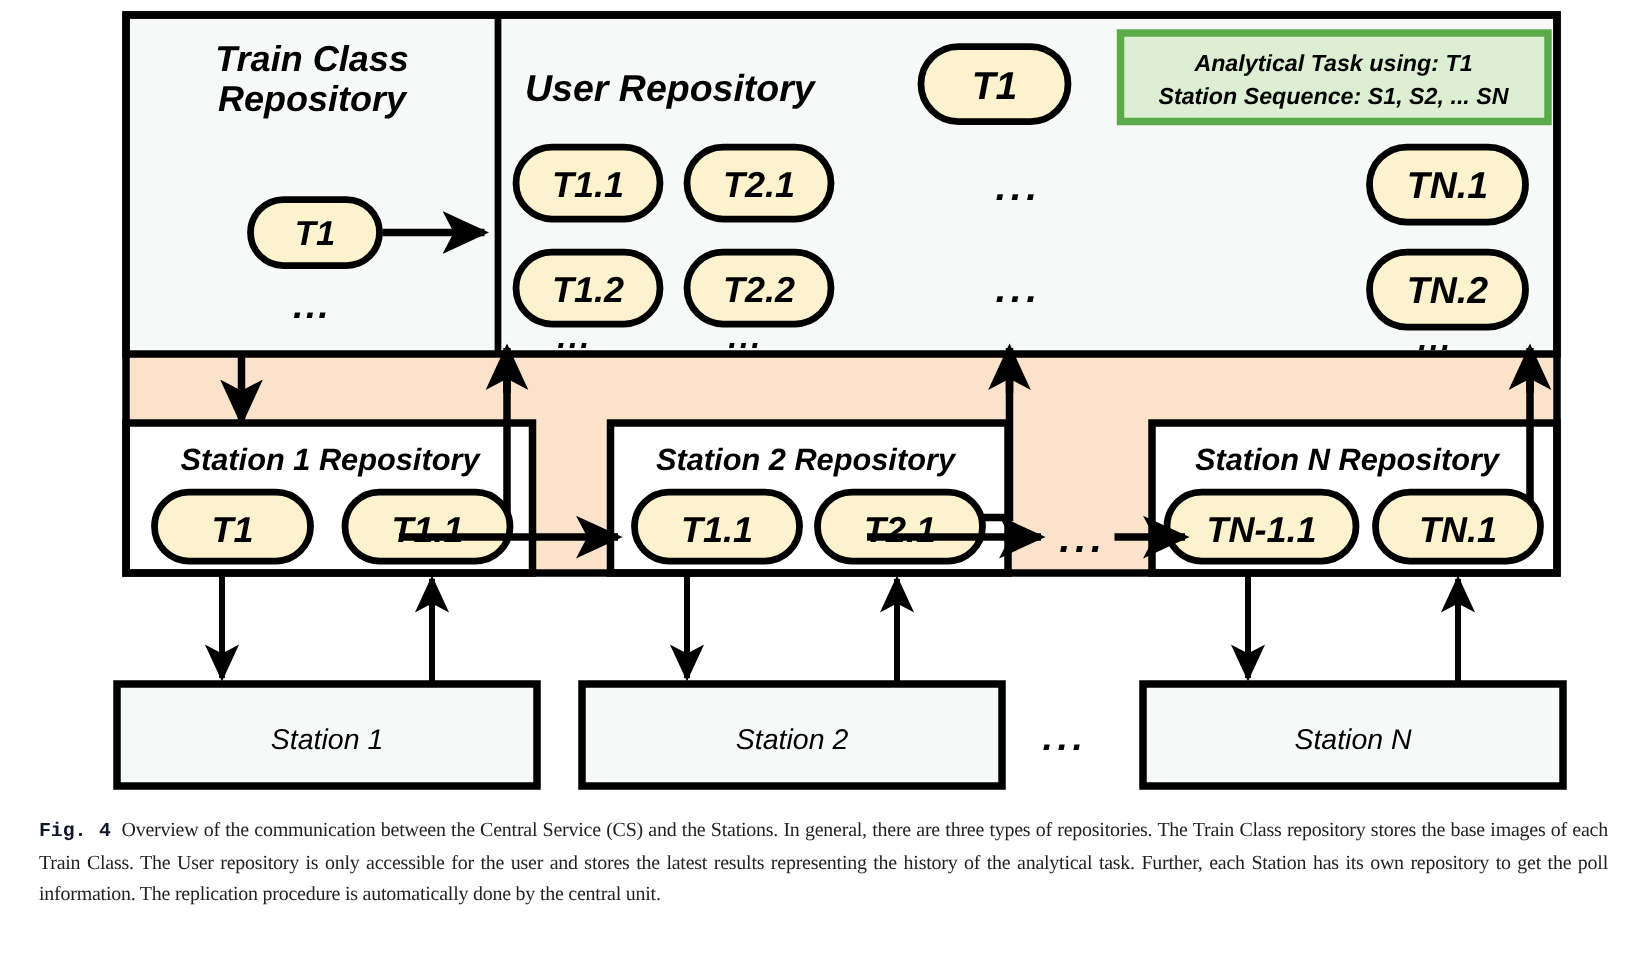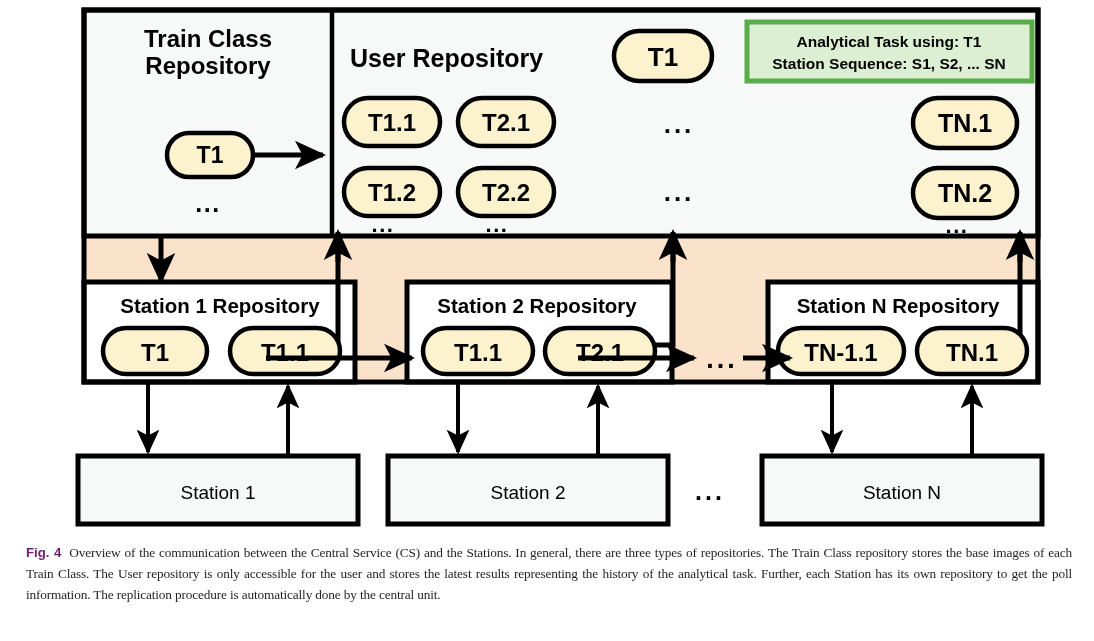--- a/index.html
+++ b/index.html
@@ -15,41 +15,42 @@
     position: relative;
     overflow: hidden;
   }
 
   
   #figure {
     position: absolute;
     left: 0; top: 0;
     width: 1094px;
     height: 535px;
+    font-style: italic;
   }
   #figure svg { display: block; }
 
   
   #caption {
     position: absolute;
     left: 26px;
     top: 542px;
     width: 1046px;
     font-family: "Liberation Serif", serif;
     font-size: 13.3px;
     line-height: 21px;
     color: #231f20;
     text-align: justify;
     letter-spacing: -0.15px;
   }
   #caption .figlabel {
-    font-family: Liberation Sans, sans-serif;
+    font-family: Liberation Mono, monospace;
     font-weight: bold;
     font-size: 13.2px;
-    color: #701a75;
+    color: #0f172a;
     letter-spacing: 0;
   }
   #caption .captxt { }
 </style>
 </head>
 <body>
 
 <div id="figure">
 <svg width="1094" height="535" viewBox="0 0 1094 535" xmlns="http://www.w3.org/2000/svg">
   <defs>

